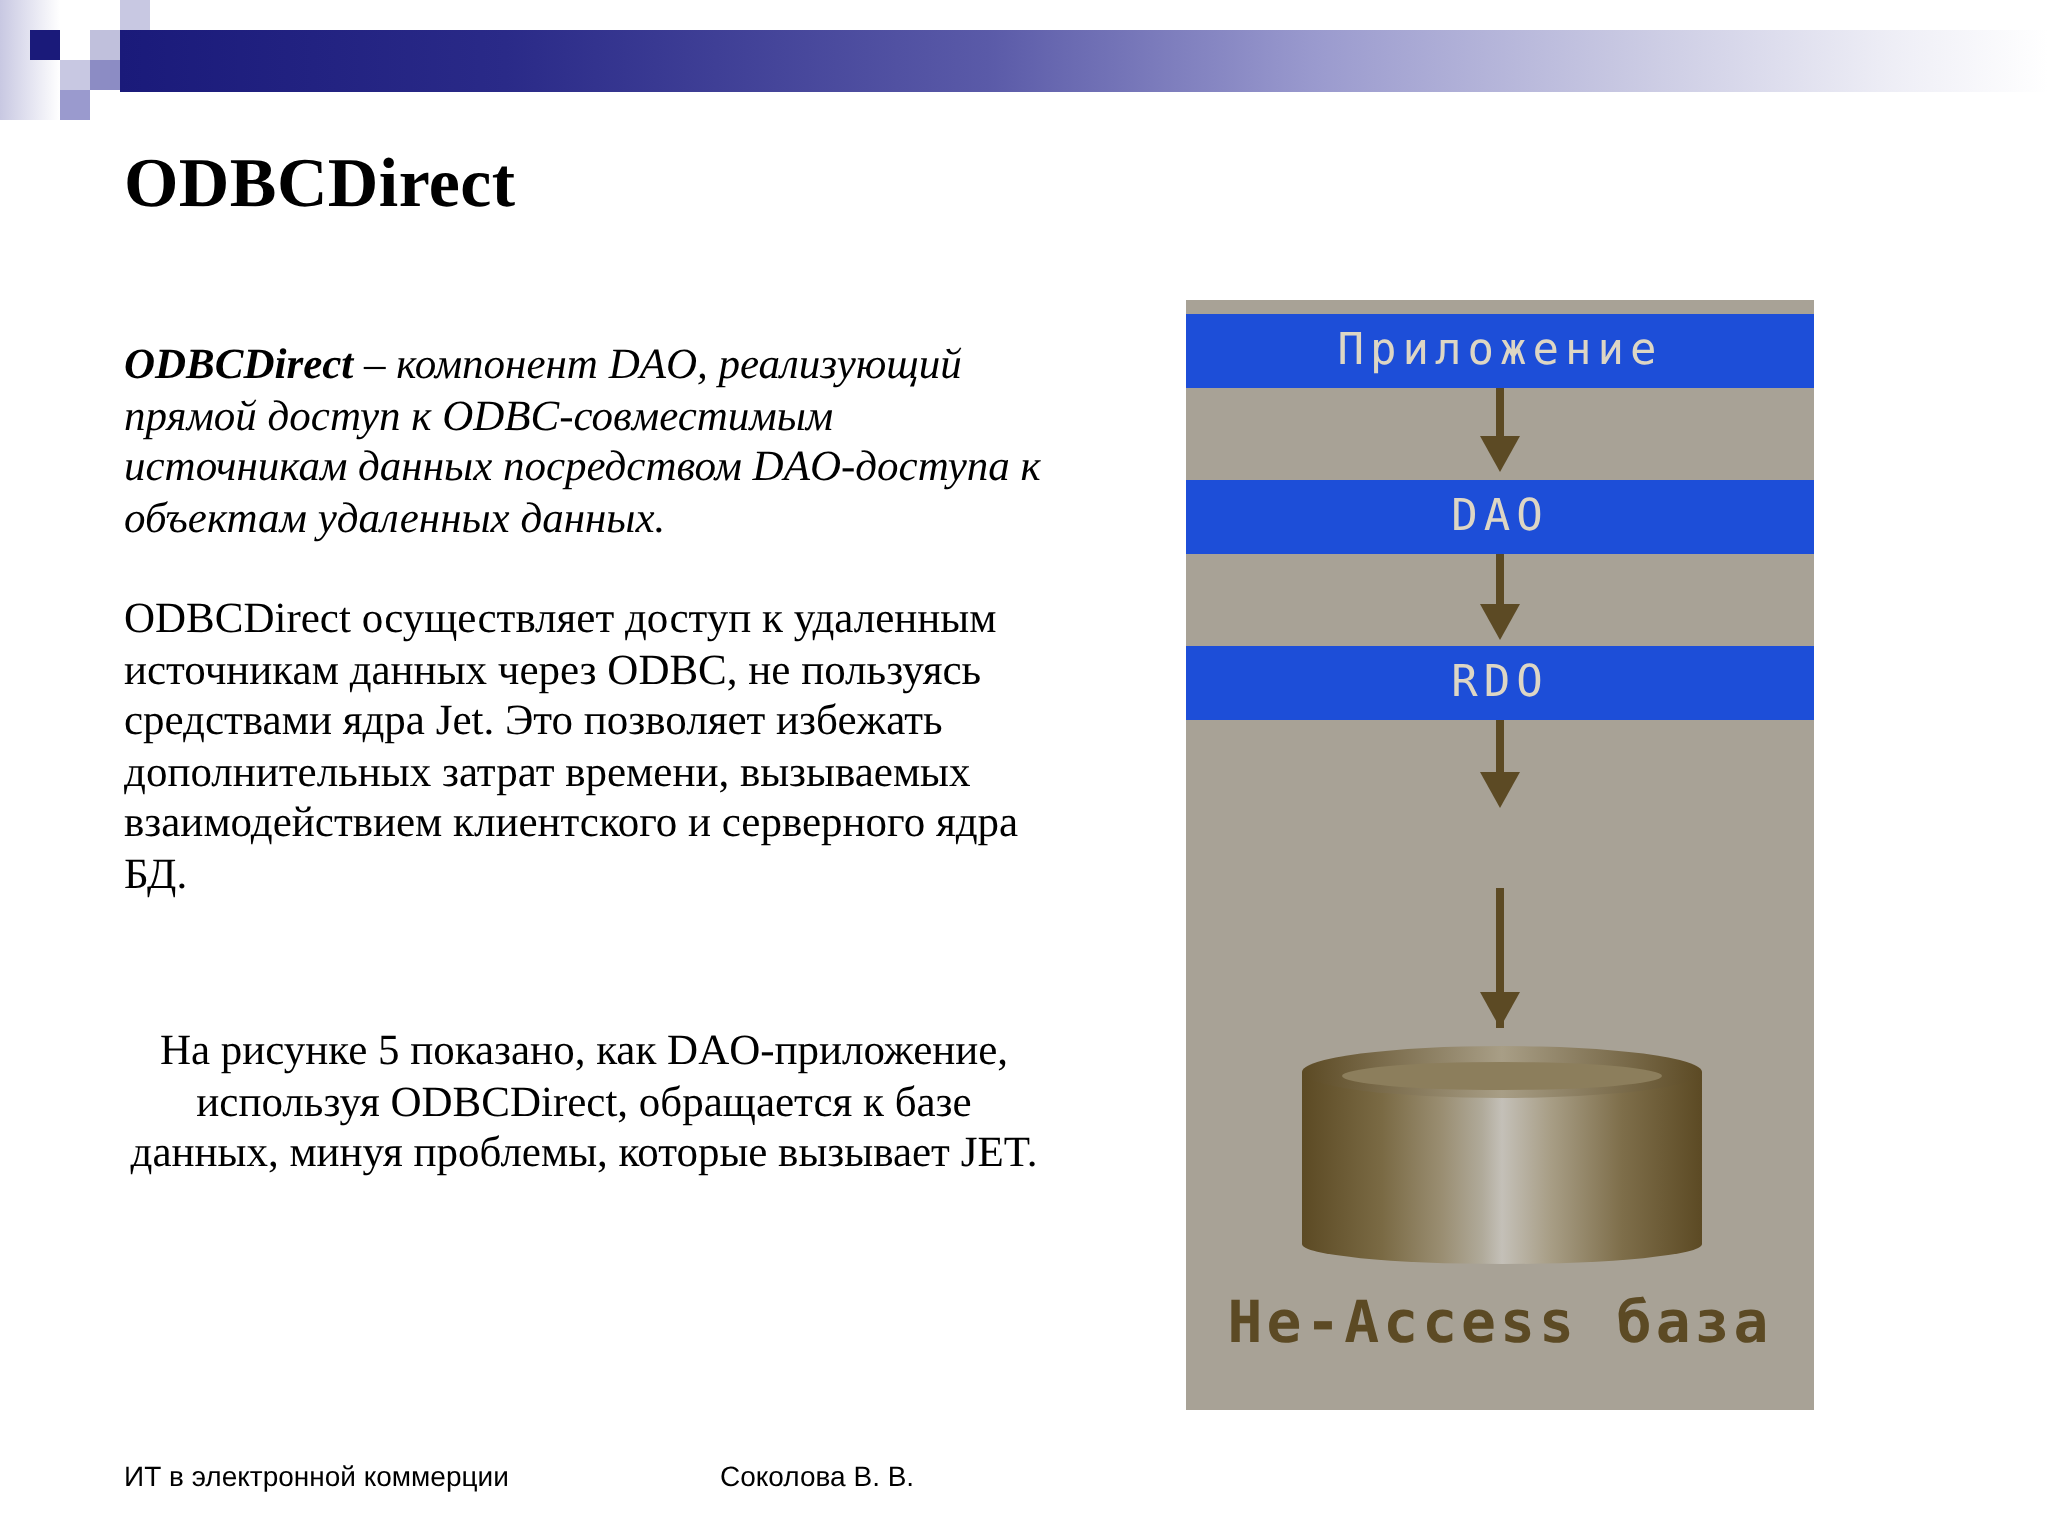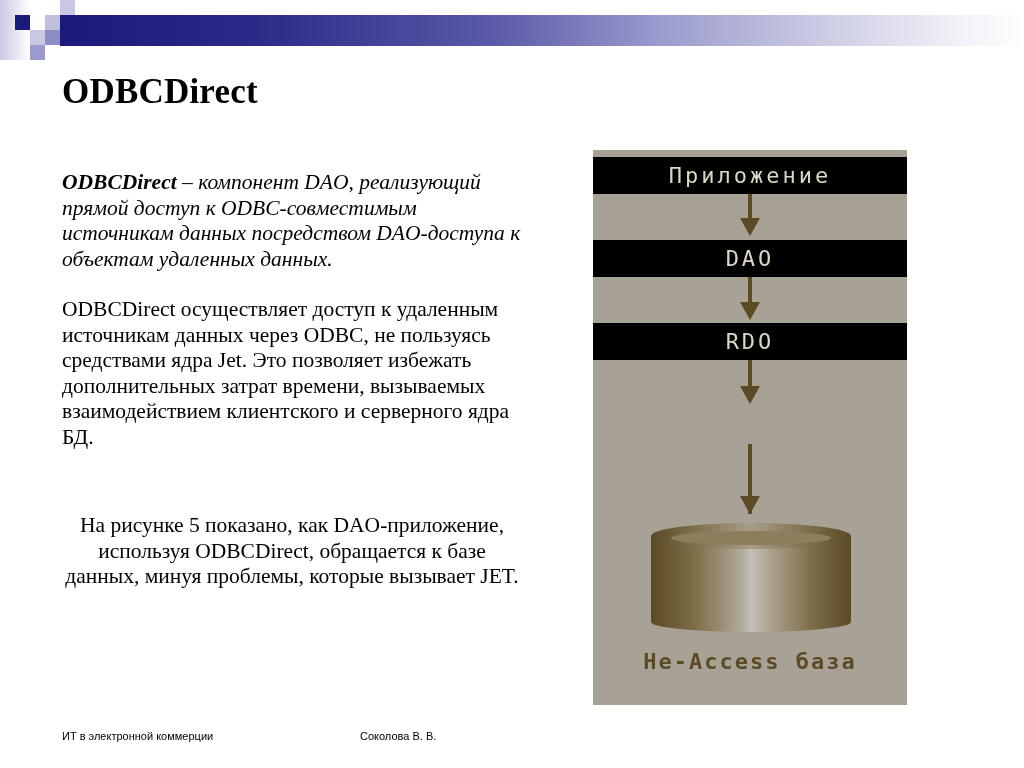--- a/index.html
+++ b/index.html
@@ -14,28 +14,28 @@
 
   .body-text { position:absolute; left:62px; width:460px; font-size:21.5px; line-height:25.5px; }
   .body-text p { margin:0; }
   .p1 { top:170px;font-style:italic; }
   .p2 { top:297px; }
   .p3 { top:513px;text-align:center; }
   .bold { font-weight:bold; }
 
   
   .figure { position:absolute; left:593px; top:150px; width:314px; height:555px; background:#a8a296; }
-  .layer { position:absolute; left:0; width:314px; height:37px; background:#000000; color:#ddd6c4;
+  .layer { position:absolute; left:0; width:314px; height:37px; background:#1d4ed8; color:#ddd6c4;
     font-family:"DejaVu Sans Mono", monospace; font-size:22px; letter-spacing:3px; text-align:center; line-height:37px; }
   .arrow { position:absolute; left:155px; width:4px; background:#5c4a24; }
   .arrowhead { position:absolute; width:0; height:0; border-left:10px solid transparent; border-right:10px solid transparent; border-top:18px solid #5c4a24; }
   .db-label { position:absolute; left:0; width:314px; text-align:center; color:#5c4a24;
-    font-family:"DejaVu Sans Mono", monospace; font-size:22px; letter-spacing:2px; line-height:29px; font-weight:bold; }
+    font-family:"DejaVu Sans Mono", monospace; font-size:29px; letter-spacing:2px; line-height:29px; font-weight:bold; }
 
-  .footer { position:absolute; top:730px; font-family:"Liberation Sans", sans-serif; font-size:11px; }
+  .footer { position:absolute; top:730px; font-family:"Liberation Sans", sans-serif; font-size:14px; }
   .f-left { left:62px; }
   .f-right { left:360px; }
 </style>
 </head>
 <body>
 
 <div>
   <div class="sq" style="left:0;top:0;width:30px;height:60px;background:linear-gradient(to right,#c8c8e2,#ffffff);"></div>
   <div class="sq" style="left:15px;top:15px;width:15px;height:15px;background:#1a1a7a;"></div>
   <div class="sq" style="left:30px;top:30px;width:15px;height:15px;background:#c8c8e2;"></div>

